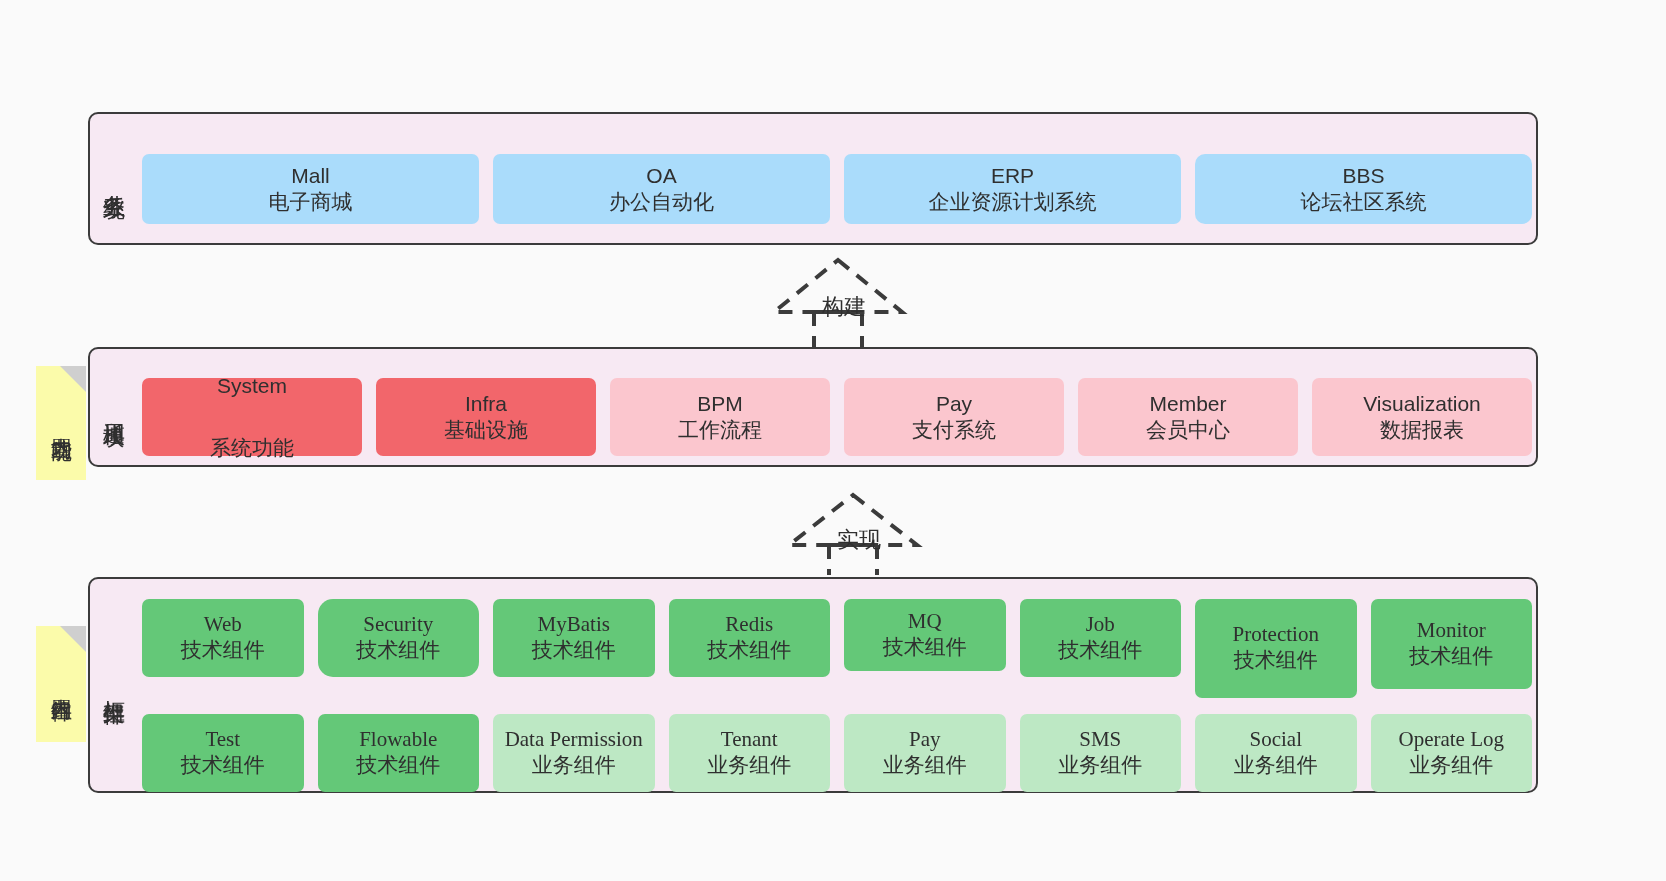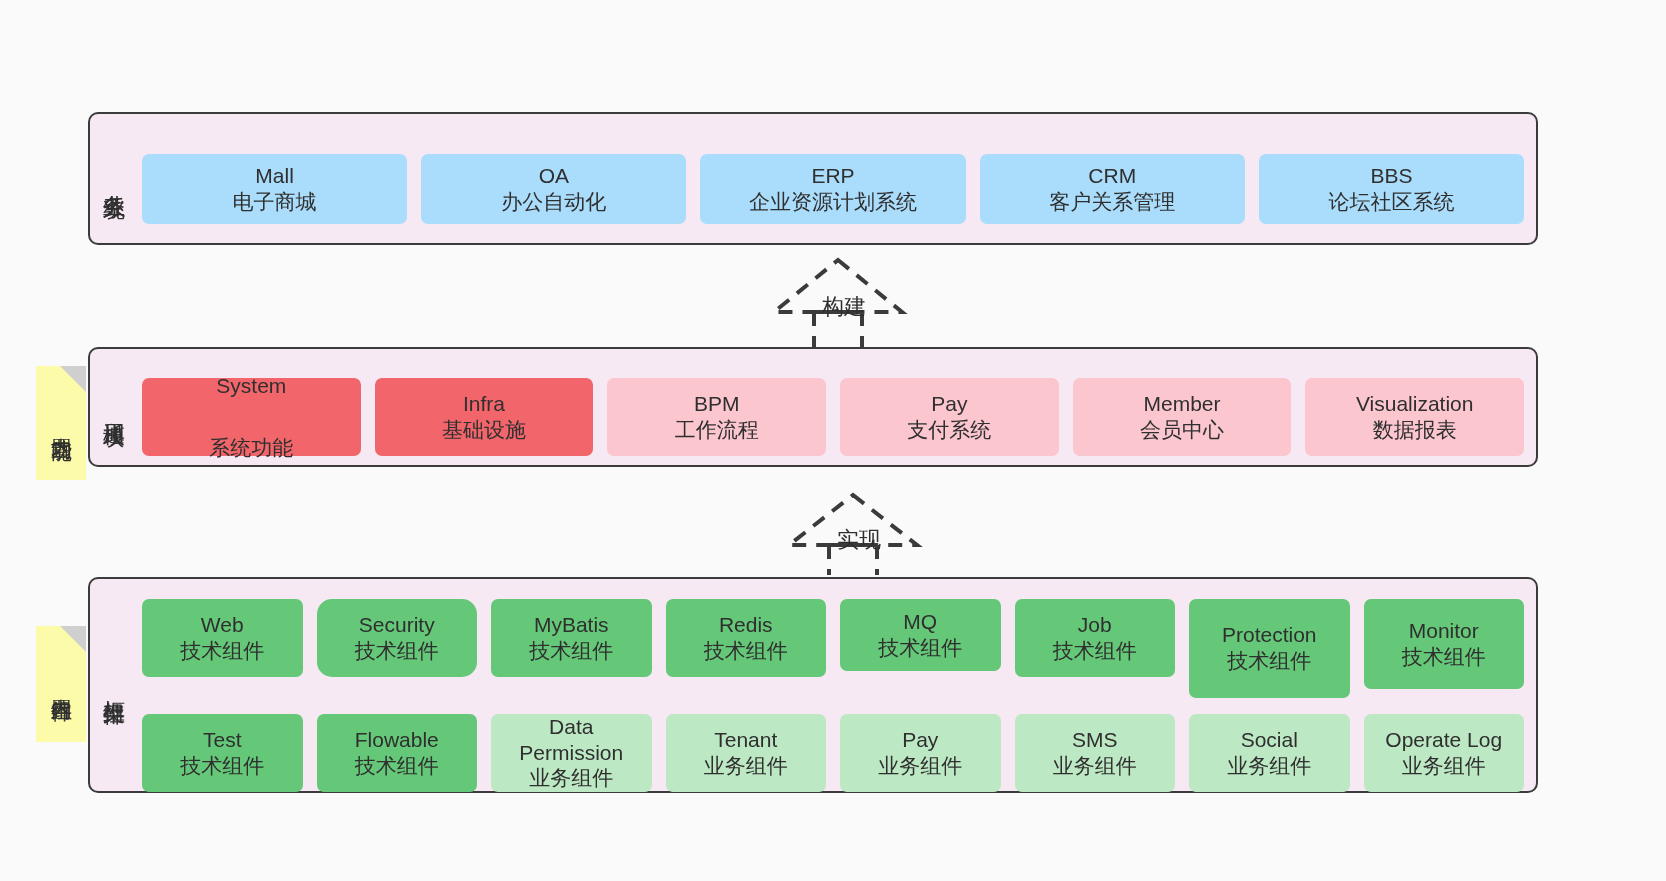--- a/index.html
+++ b/index.html
@@ -48,21 +48,21 @@
     text-orientation: upright;
     white-space: pre;
     user-select: none;
   }
 
   .layer-body {
     flex: 1 1 auto;
     display: flex;
     flex-direction: column;
     justify-content: center;
-    padding: 0 12px 0 4px;
+    padding: 0 4px 0 4px;
     margin-top: 20px;
   }
 
   .node-row {
     display: flex;
     flex-direction: row;
     align-items: stretch;
     gap: 14px;
   }
   .node-row + .node-row {
@@ -148,25 +148,21 @@
           <span class="n-sub">电子商城</span>
         </div>
         <div class="node blue" style="height:70px;">
           <span class="n-title">OA</span>
           <span class="n-sub">办公自动化</span>
         </div>
         <div class="node blue" style="height:70px;">
           <span class="n-title">ERP</span>
           <span class="n-sub">企业资源计划系统</span>
         </div>
-        <div class="node blue" style="height:70px;">
-          <span class="n-title">CRM</span>
-          <span class="n-sub">客户关系管理</span>
-        </div>
-        <div class="node blue" style="height:70px;">
+        <div class="node blue" style="height:70px;border-radius:10px;">
           <span class="n-title">BBS</span>
           <span class="n-sub">论坛社区系统</span>
         </div>
       </div>
     </div>
   </div>
 
   <div class="arrow-wrap" style="left:750px; top:252px; width:180px; height:110px;">
     <svg width="180" height="110" viewBox="0 0 180 110">
 
@@ -220,21 +216,21 @@
       <path d="M 64,58 L 64,88 M 112,58 L 112,88 M 64,58 L 112,58" fill="none" stroke="#3b3b3b" stroke-width="4" stroke-dasharray="14,10"></path>
     </svg>
     <div class="arrow-label" style="left:72px; top:38px;">实现</div>
   </div>
 
   <div class="note" id="note-built-in-components" style="left:36px; top:626px; width:50px; height:116px;">
     <span class="fold"></span>
     <span>内置组件</span>
   </div>
 
-  <div class="layer" id="layer-framework-components" style="left:88px; top:577px; width:1450px; height:216px;">
+  <div class="layer" id="layer-framework-components" style="left:88px; top:577px; width:1450px; height:216px;font-family:Liberation Serif, serif;">
     <div class="layer-title">框架组件</div>
     <div class="layer-body">
 
       <div class="node-row">
         <div class="node green" style="height:78px;">
           <span class="n-title">Web</span>
           <span class="n-sub">技术组件</span>
         </div>
         <div class="node green" style="height:78px;border-radius:15px;">
           <span class="n-title">Security</span>

